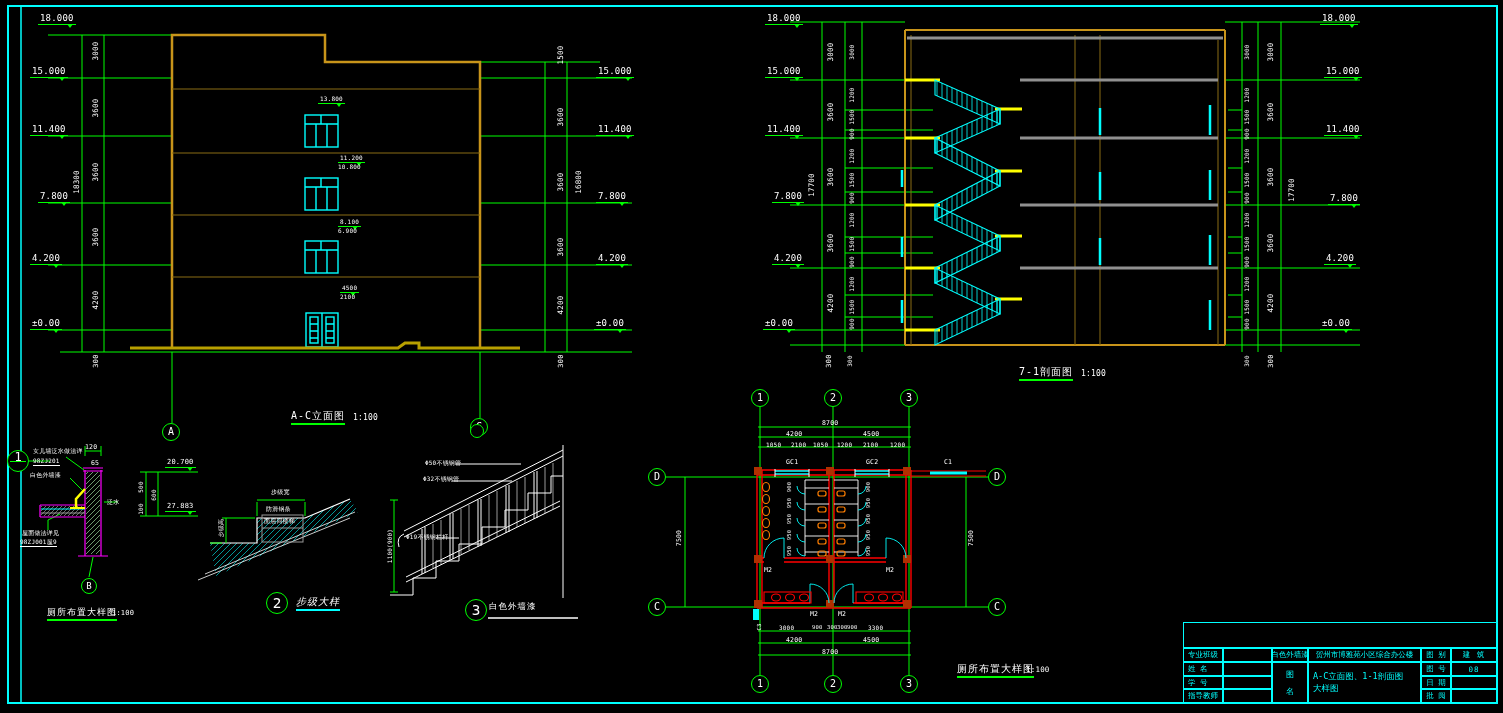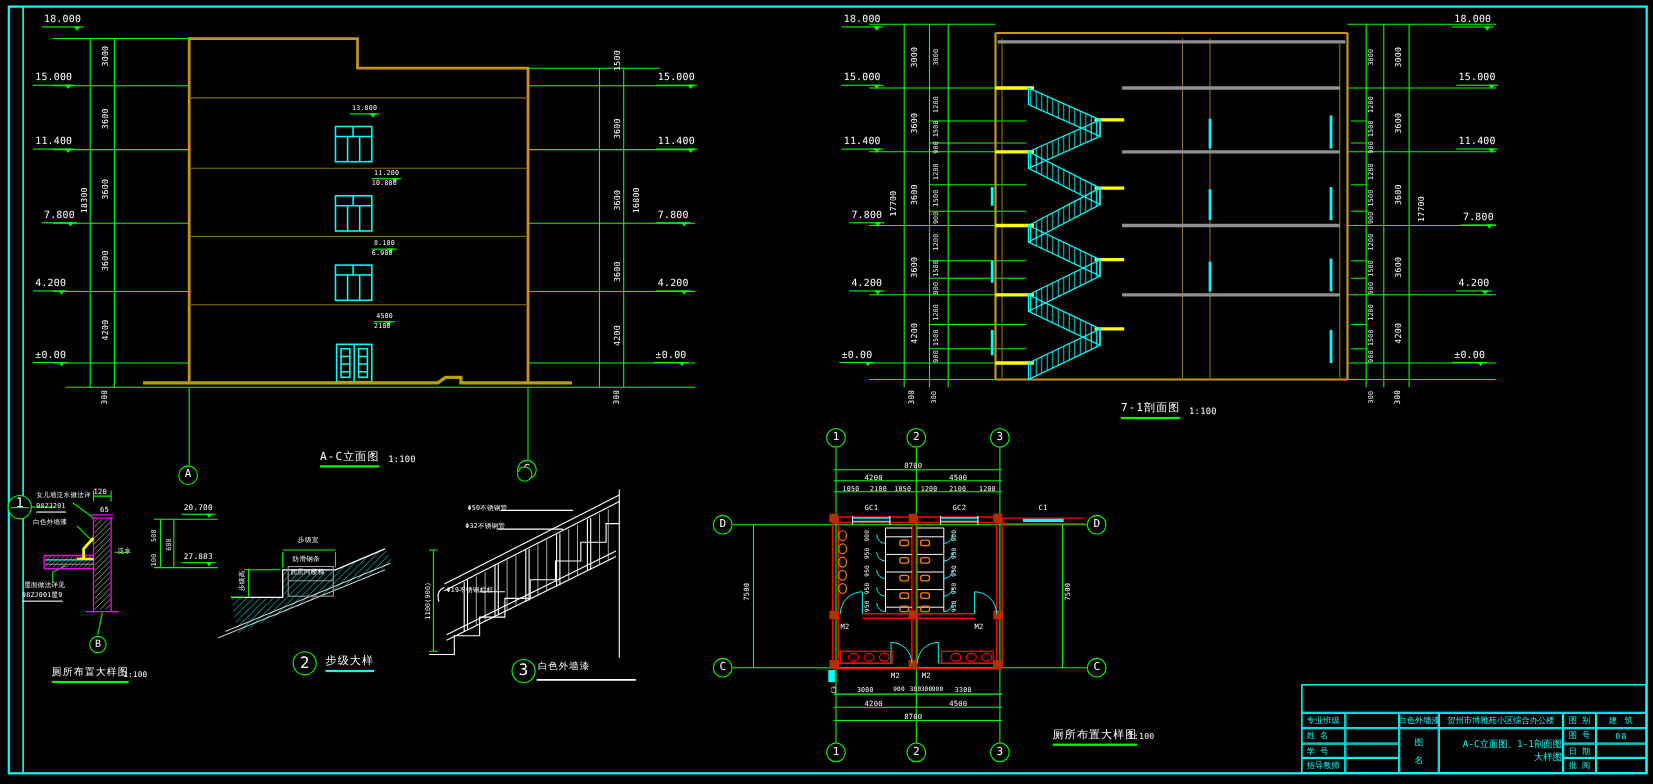--- a/index.html
+++ b/index.html
@@ -17,21 +17,21 @@
   .bubble{position:absolute;border:1.2px solid #00ff00;border-radius:50%;color:#fff;
           display:flex;align-items:center;justify-content:center;box-sizing:border-box;
           transform:translate(-50%,-50%);background:#000;z-index:6;line-height:1;}
   .bubble.split::after{content:"";position:absolute;left:2px;right:2px;top:52%;height:1px;background:#00ff00;}
   .bubble.split span{margin-bottom:8px;}
   .tb-cell{position:absolute;border:1px solid #00ffff;box-sizing:border-box;color:#00ffff;
            display:flex;align-items:center;justify-content:center;text-align:center;
            letter-spacing:1px;z-index:4;overflow:visible;white-space:nowrap;}
   .tb-cell.left{justify-content:flex-start;padding-left:4px;letter-spacing:0;}
   .tb-cell.stack{flex-direction:column;letter-spacing:0;}
-  .tb-cell .ln{display:block;text-align:right;width:100%;}
+  .tb-cell .ln{display:block;text-align:left;width:100%;}
 </style>
 </head>
 <body>
 
 <div class="stage">
 
 <svg width="1503" height="713" viewBox="0 0 1503 713">
   <defs>
     <pattern id="hv" width="5" height="12" patternUnits="userSpaceOnUse">
       <line x1="2" y1="0" x2="2" y2="12" stroke="#00ffff" stroke-width="0.8"></line>
@@ -410,21 +410,21 @@
     <span class="lbl" style="left: 868px; top: 625px; font-size: 6px;">3300</span>
     <span class="lbl" style="left: 786px; top: 637px; font-size: 6.5px;">4200</span>
     <span class="lbl" style="left: 863px; top: 637px; font-size: 6.5px;">4500</span>
     <span class="lbl" style="left: 822px; top: 649px; font-size: 6.5px;">8700</span>
     <span class="lbl u-g" style="left: 291px; top: 411px; font-size: 10px; letter-spacing: 1px;">A-C立面图</span>
     <span class="lbl" style="left: 353px; top: 414px; font-size: 8px;">1:100</span>
     <span class="lbl u-g" style="left: 1019px; top: 367px; font-size: 10px; letter-spacing: 1px;">7-1剖面图</span>
     <span class="lbl" style="left: 1081px; top: 370px; font-size: 8px;">1:100</span>
     <span class="lbl u-g" style="left: 47px; top: 608px; font-size: 9px; letter-spacing: 1px;">厕所布置大样图</span>
     <span class="lbl" style="left: 112px; top: 610px; font-size: 7px;">1:100</span>
-    <span class="lbl u-c" style="left: 296px; top: 597px; font-size: 10px; letter-spacing: 1px;">步级大样</span>
+    <span class="lbl u-c" style="left: 296px; top: 597px; font-size: 10px; letter-spacing: 1px; font-style: italic;">步级大样</span>
     <span class="lbl" style="left: 489px; top: 602px; font-size: 8.5px; letter-spacing: 1px;">白色外墙漆</span>
     <span class="lbl u-g" style="left: 957px; top: 664px; font-size: 10px; letter-spacing: 1px;">厕所布置大样图</span>
     <span class="lbl" style="left: 1026px; top: 666px; font-size: 7.5px;">1:100</span>
     <div class="bubble" style="left: 171px; top: 432px; width: 18px; height: 18px; font-size: 10px;">
       <span>A</span>
     </div>
     <div class="bubble" style="left: 479px; top: 427px; width: 18px; height: 18px; font-size: 10px;">
       <span>C</span>
     </div>
     <div class="bubble" style="left: 760px; top: 398px; width: 18px; height: 18px; font-size: 10px;">

